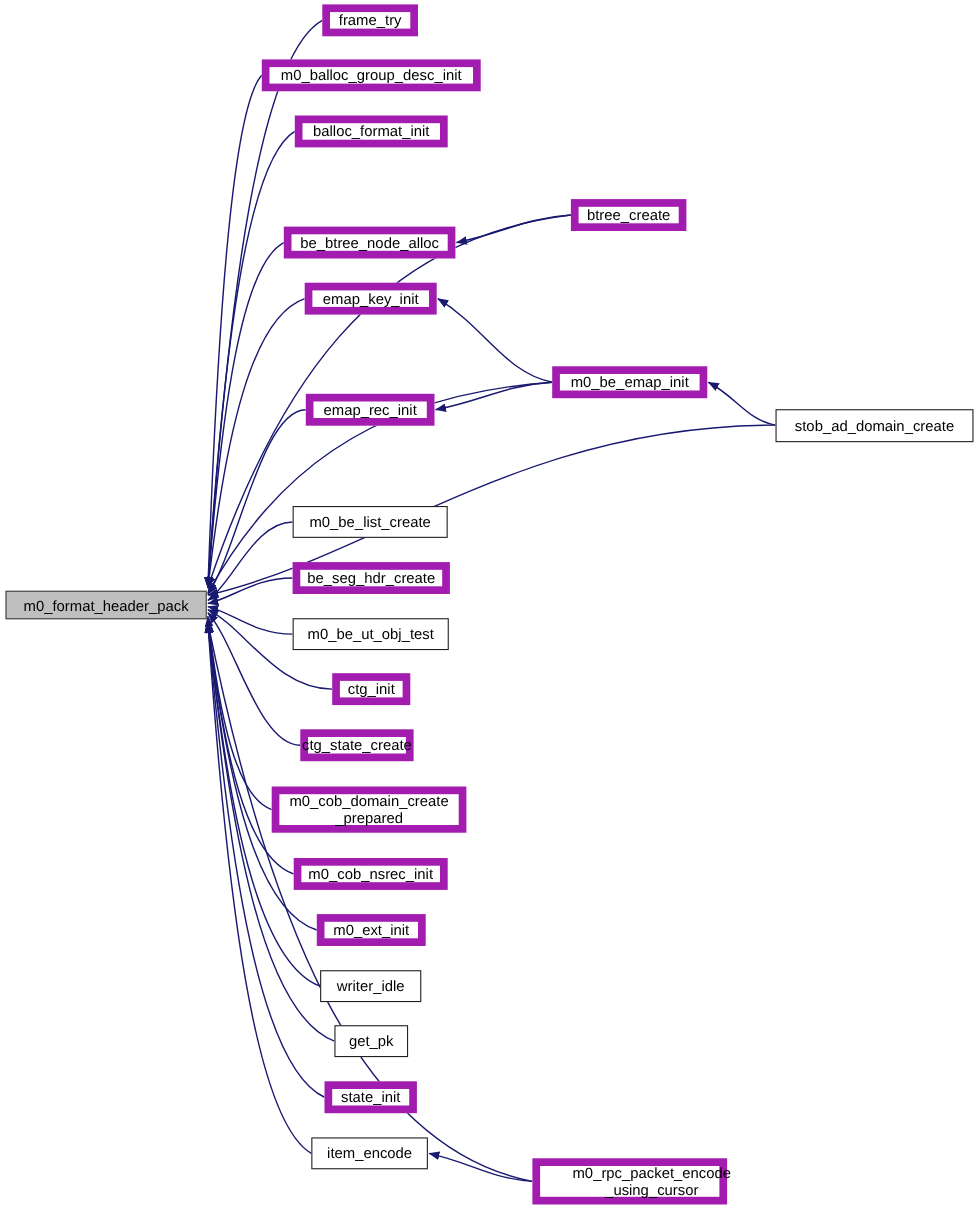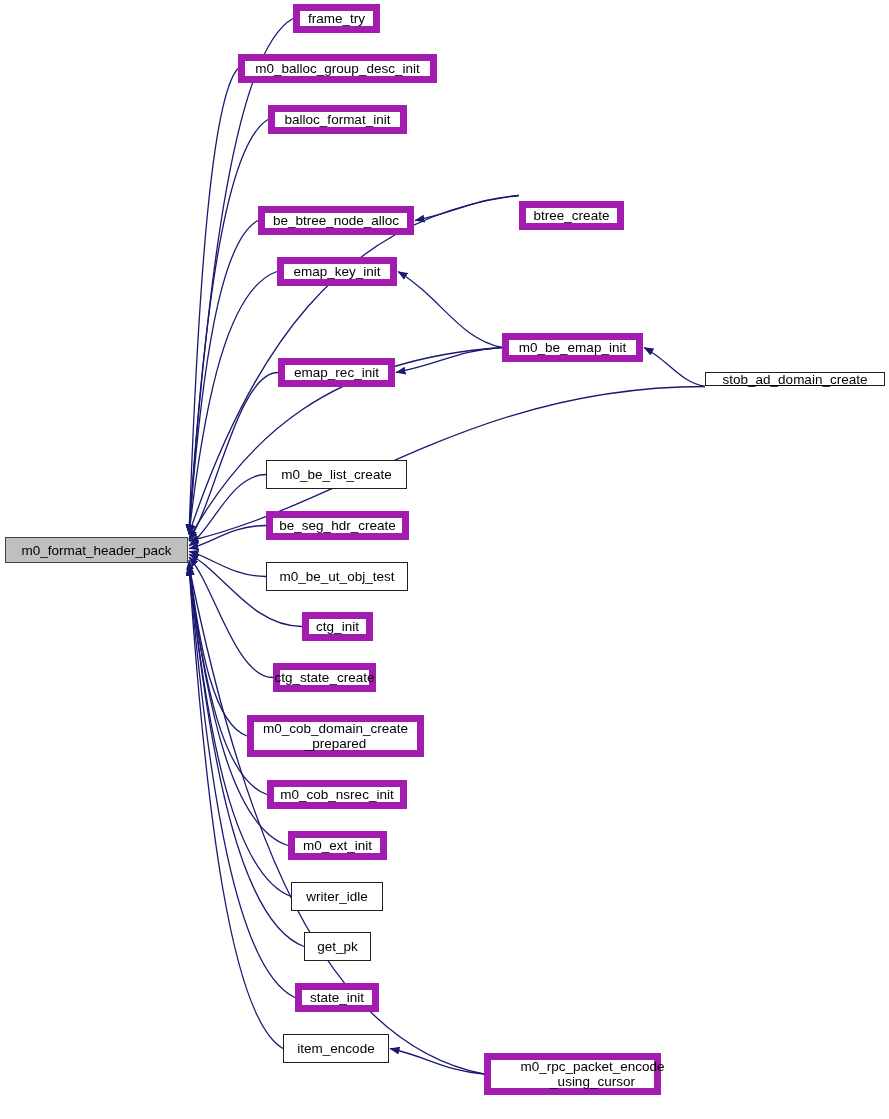--- a/index.html
+++ b/index.html
@@ -85,25 +85,25 @@
         <path d="M484,1074 C444.52,1070.94 429.48,1057.425 390,1048.5" marker-end="url(#arrow)"></path>
         <path d="M484,1074 C321.75,1042.56 242.1,828 189,566" marker-end="url(#arrow)"></path>
       </g>
   </svg>
   <div id="nodes">
       <div class="node current" style="left: 5px; top: 537px; width: 183px; height: 26px;">m0_format_header_pack</div>
       <div class="node" style="left: 293px; top: 4px; width: 87px; height: 29px;">frame_try</div>
       <div class="node" style="left: 238px; top: 54px; width: 199px; height: 29px;">m0_balloc_group_desc_init</div>
       <div class="node" style="left: 268px; top: 105px; width: 139px; height: 29px;">balloc_format_init</div>
       <div class="node" style="left: 258px; top: 206px; width: 156px; height: 29px;">be_btree_node_alloc</div>
-      <div class="node" style="left: 519px; top: 181px; width: 105px; height: 29px; margin-top: 20px;">btree_create</div>
+      <div class="node" style="left: 519px; top: 181px; width: 105px; height: 29px;">btree_create</div>
       <div class="node" style="left: 277px; top: 257px; width: 120px; height: 29px;">emap_key_init</div>
       <div class="node" style="left: 502px; top: 333px; width: 141px; height: 29px;">m0_be_emap_init</div>
       <div class="node" style="left: 278px; top: 358px; width: 117px; height: 29px;">emap_rec_init</div>
-      <div class="node black" style="left: 705px; top: 372px; width: 180px; height: 14px; text-decoration: underline;">stob_ad_domain_create</div>
+      <div class="node black" style="left: 705px; top: 372px; width: 180px; height: 30px;">stob_ad_domain_create</div>
       <div class="node black" style="left: 266px; top: 460px; width: 141px; height: 29px;">m0_be_list_create</div>
       <div class="node" style="left: 266px; top: 511px; width: 143px; height: 29px;">be_seg_hdr_create</div>
       <div class="node black" style="left: 266px; top: 562px; width: 142px; height: 29px;">m0_be_ut_obj_test</div>
       <div class="node" style="left: 302px; top: 612px; width: 71px; height: 29px;">ctg_init</div>
       <div class="node" style="left: 273px; top: 663px; width: 103px; height: 29px;">ctg_state_create</div>
       <div class="node" style="left: 247px; top: 715px; width: 177px; height: 42px;">m0_cob_domain_create
 _prepared</div>
       <div class="node" style="left: 267px; top: 780px; width: 140px; height: 29px;">m0_cob_nsrec_init</div>
       <div class="node" style="left: 288px; top: 831px; width: 99px; height: 29px;">m0_ext_init</div>
       <div class="node black" style="left: 291px; top: 882px; width: 92px; height: 29px;">writer_idle</div>

